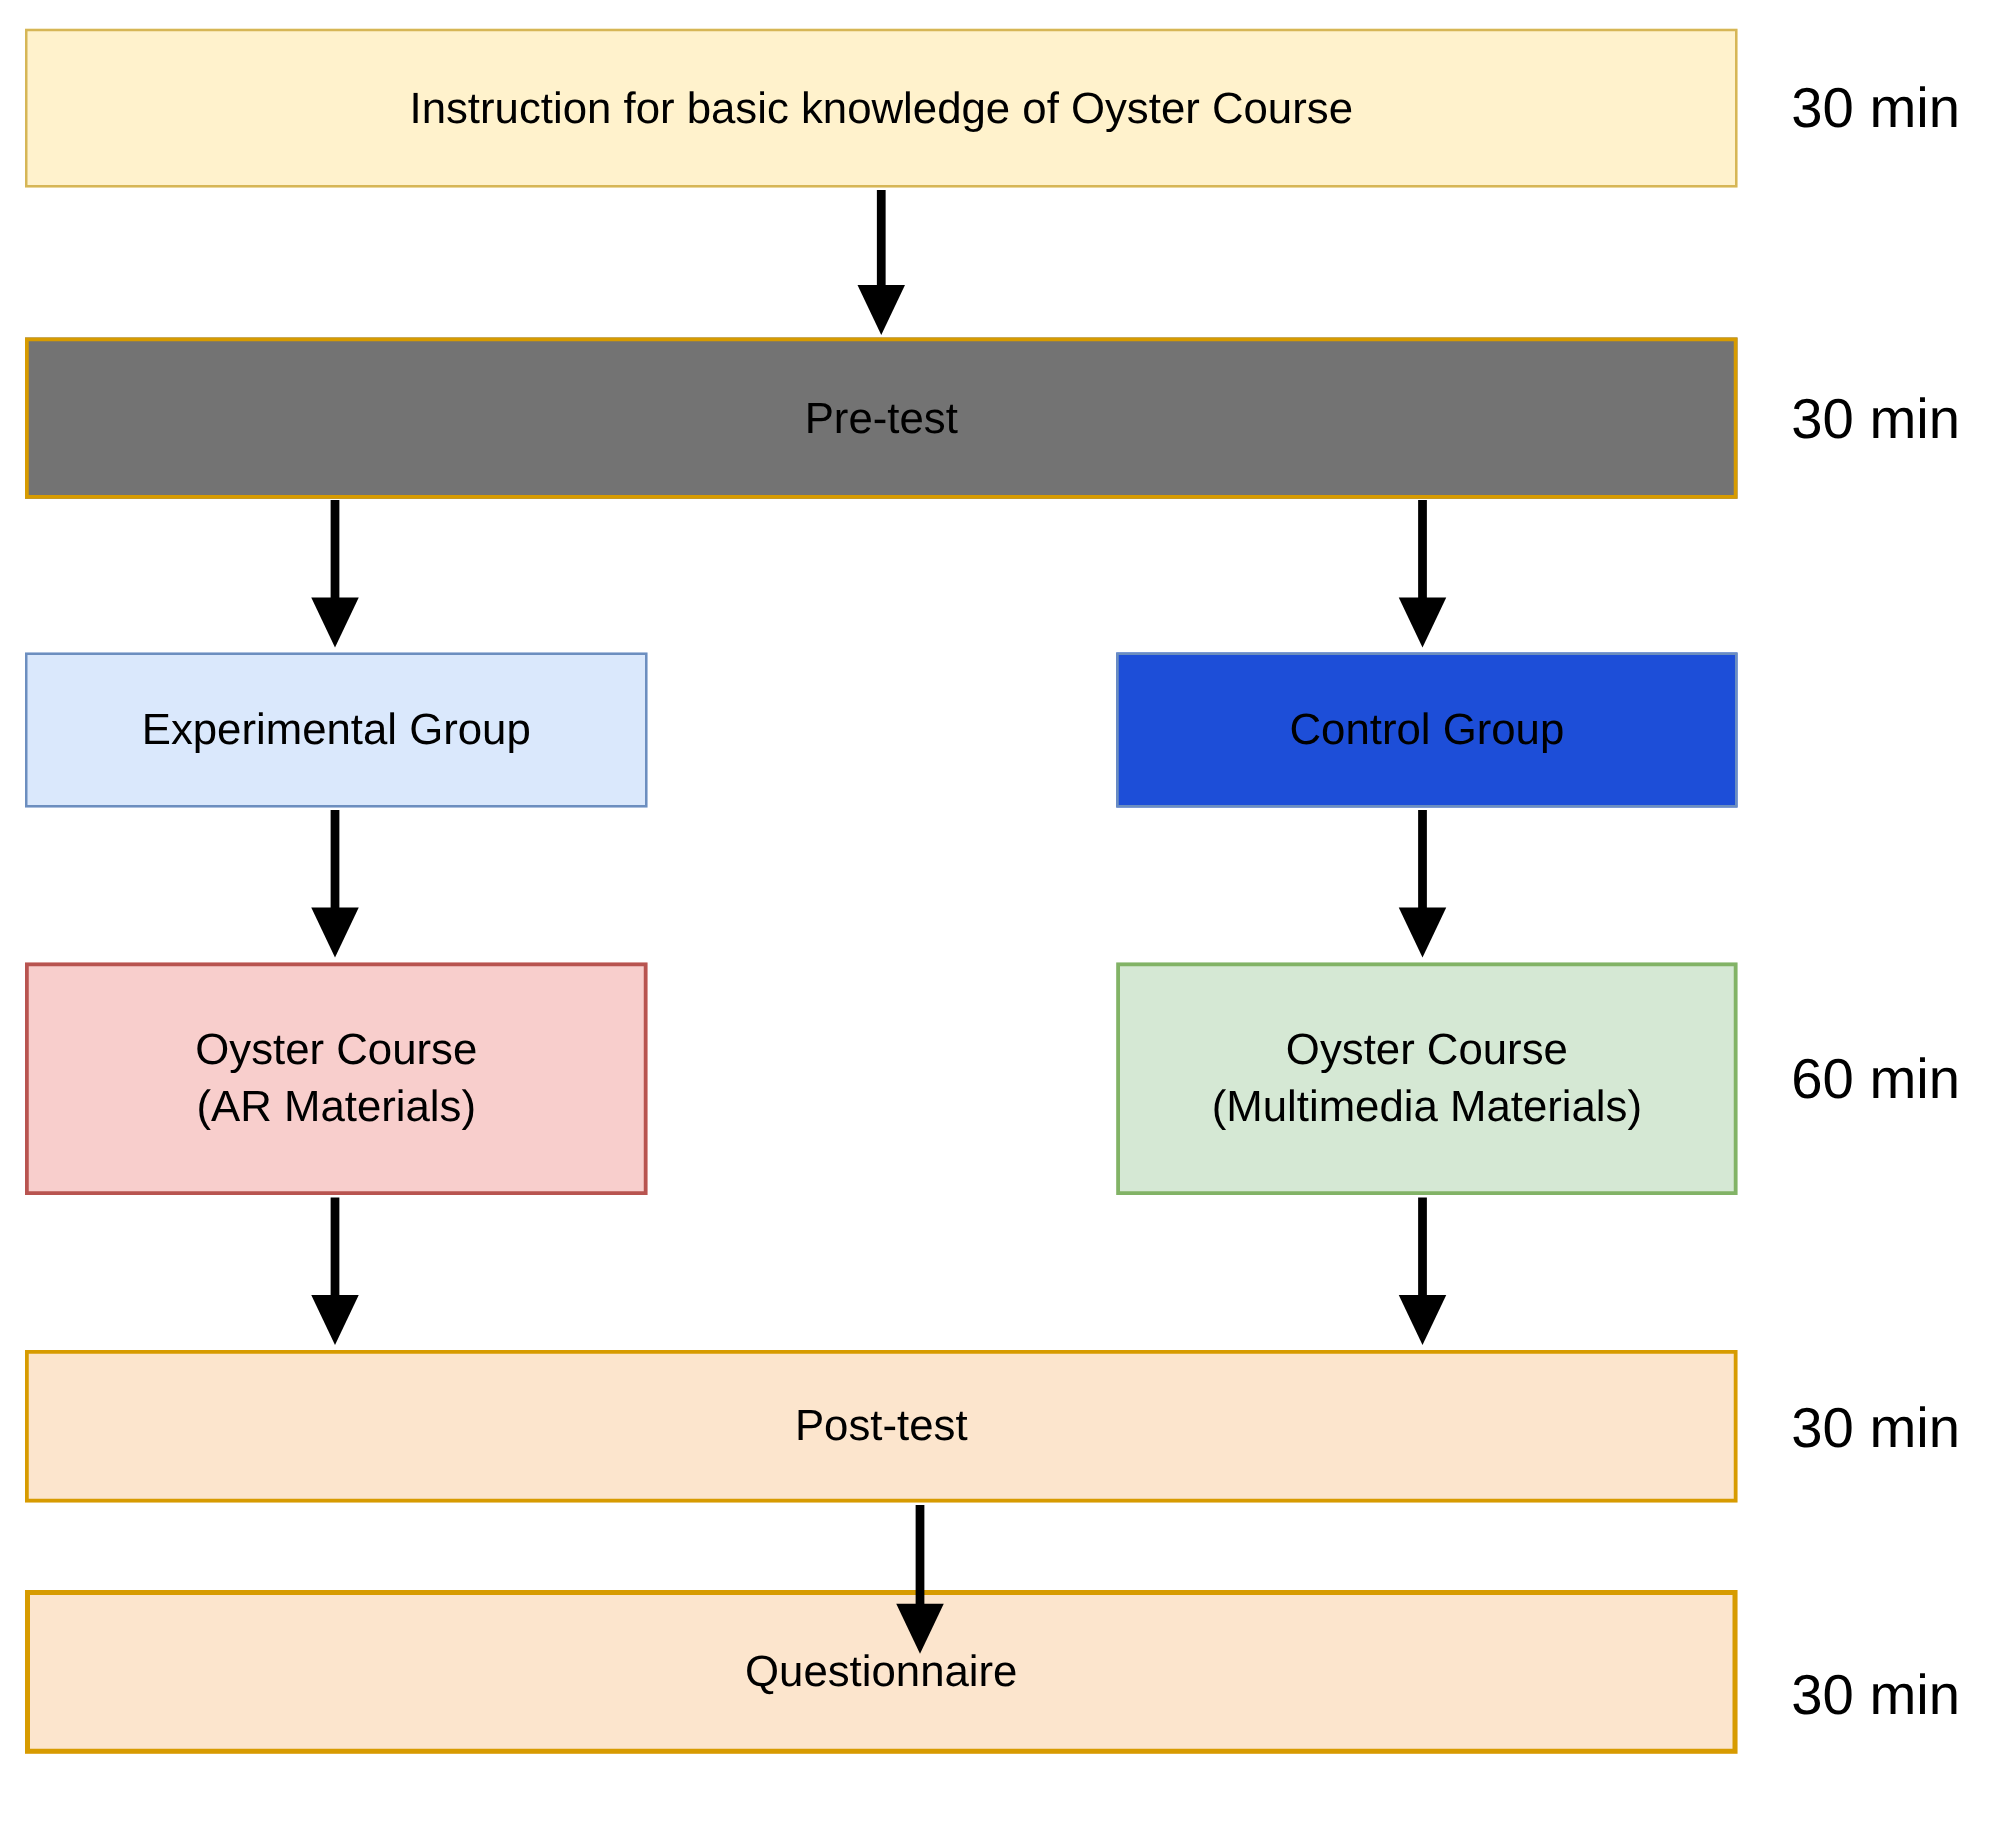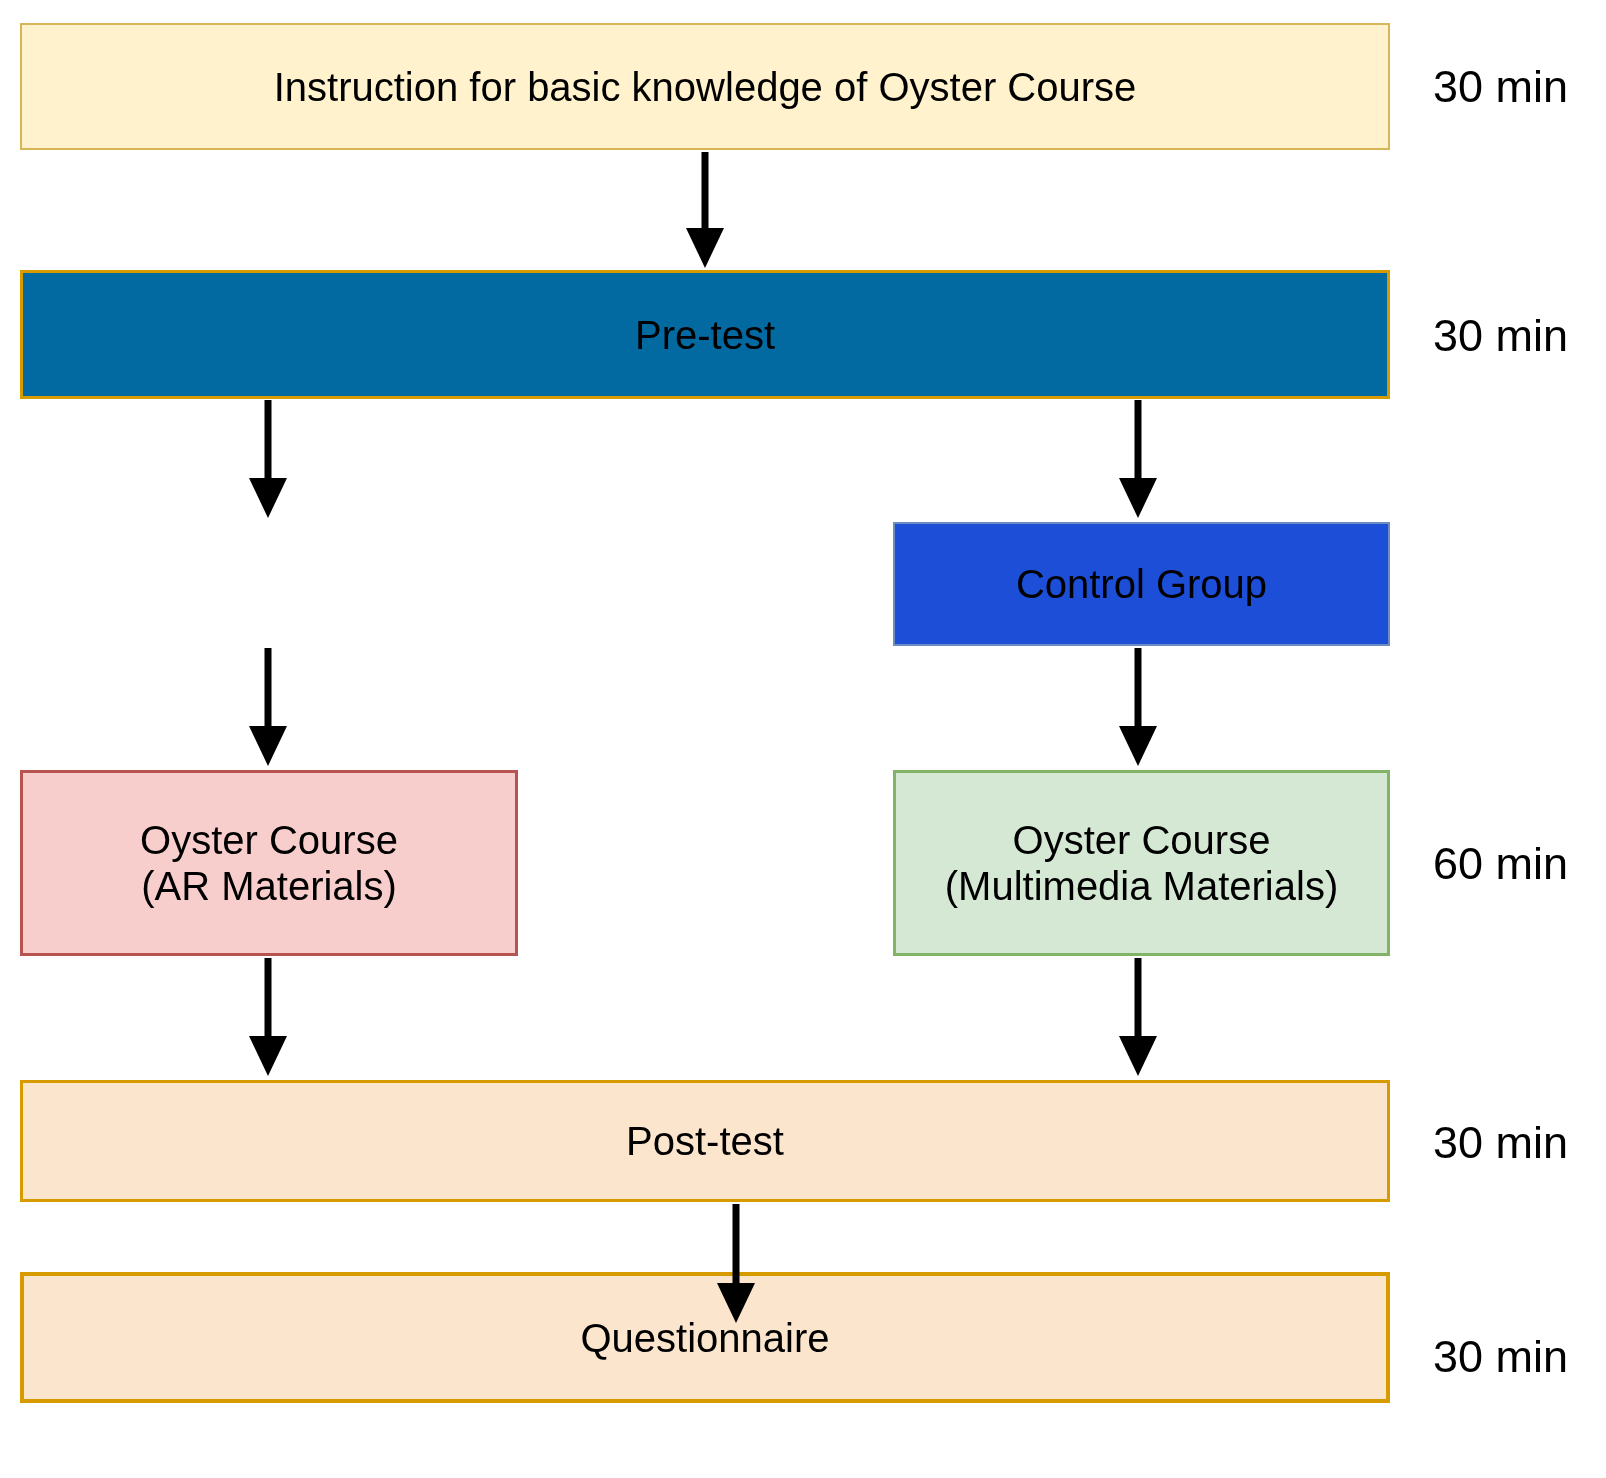--- a/index.html
+++ b/index.html
@@ -15,26 +15,26 @@
 
   
   .box {
     position: absolute;
     box-sizing: border-box;
     display: flex;
     flex-direction: column;
     align-items: center;
     justify-content: center;
     text-align: center;
-    font-size: 40px;
+    font-size: 35px;
     line-height: 46px;
     color: #000000;
   }
   .box-instruction   { left: 20px;  top: 23px;   width: 1370px; height: 127px; background: #FFF2CC; border: 2px solid #D6B656; }
-  .box-pretest       { left: 20px;  top: 270px;  width: 1370px; height: 129px; background: #0369a1; border: 3px solid #D79B00; }
+  .box-pretest       { left: 20px;  top: 270px;  width: 1370px; height: 129px; background: #737373; border: 3px solid #D79B00; }
   .box-experimental  { left: 20px;  top: 522px;  width: 498px;  height: 124px; background: #DAE8FC; border: 2px solid #6C8EBF; }
   .box-control       { left: 893px; top: 522px;  width: 497px;  height: 124px; background: #1d4ed8; border: 2px solid #6C8EBF; }
   .box-ar            { left: 20px;  top: 770px;  width: 498px;  height: 186px; background: #F8CECC; border: 3px solid #B85450; }
   .box-multimedia    { left: 893px; top: 770px;  width: 497px;  height: 186px; background: #D5E8D4; border: 3px solid #82B366; }
   .box-posttest      { left: 20px;  top: 1080px; width: 1370px; height: 122px; background: #FCE5CD; border: 3px solid #D79B00; }
   .box-questionnaire { left: 20px;  top: 1272px; width: 1370px; height: 131px; background: #FCE5CD; border: 4px solid #D79B00; }
 
   
   .arrow { position: absolute; width: 38px; }
   .arrow::before {
@@ -86,20 +86,23 @@
 <div class="canvas">
 
   <div class="box box-instruction">
     <span>Instruction for basic knowledge of Oyster Course</span>
   </div>
 
   <div class="box box-pretest">
     <span>Pre-test</span>
   </div>
 
+  <div class="box box-experimental">
+    <span>Experimental Group</span>
+  </div>
 
   <div class="box box-control">
     <span>Control Group</span>
   </div>
 
   <div class="box box-ar">
     <span>Oyster Course</span>
     <span>(AR Materials)</span>
   </div>
 

